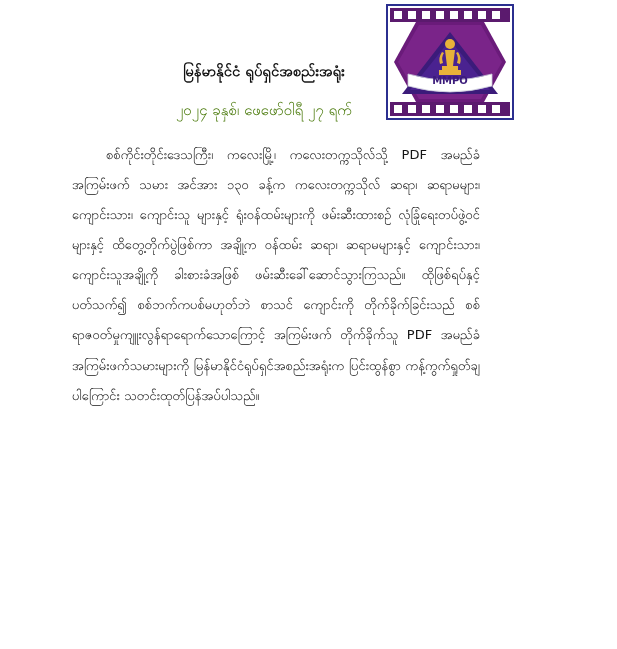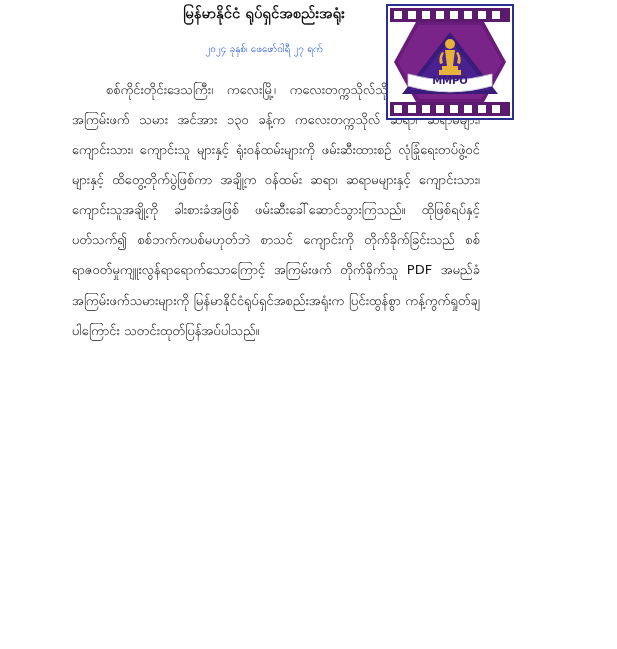--- a/index.html
+++ b/index.html
@@ -26,34 +26,35 @@
   .logo {
     position: absolute;
     top: 4px;
     right: 14px;
     width: 128px;
     height: 116px;
   }
 
   
   .heading {
+    padding-top: 58px;
     text-align: center;
   }
   .heading .line {
     font-size: 14.5px;
     font-weight: bold;
     color: #111111;
     line-height: 1.9;
     letter-spacing: 0.2px;
   }
   .dateline {
     margin-top: 14px;
     text-align: center;
-    font-size: 10px;
-    color: #1d4ed8;
+    font-size: 15px;
+    color: #4d7c0f;
   }
 
   
   .body-text {
     margin: 18px 48px 0 72px;
     text-align: justify;
     text-align-last: left;
     font-size: 13px;
     line-height: 2.32;
     color: #141414;

